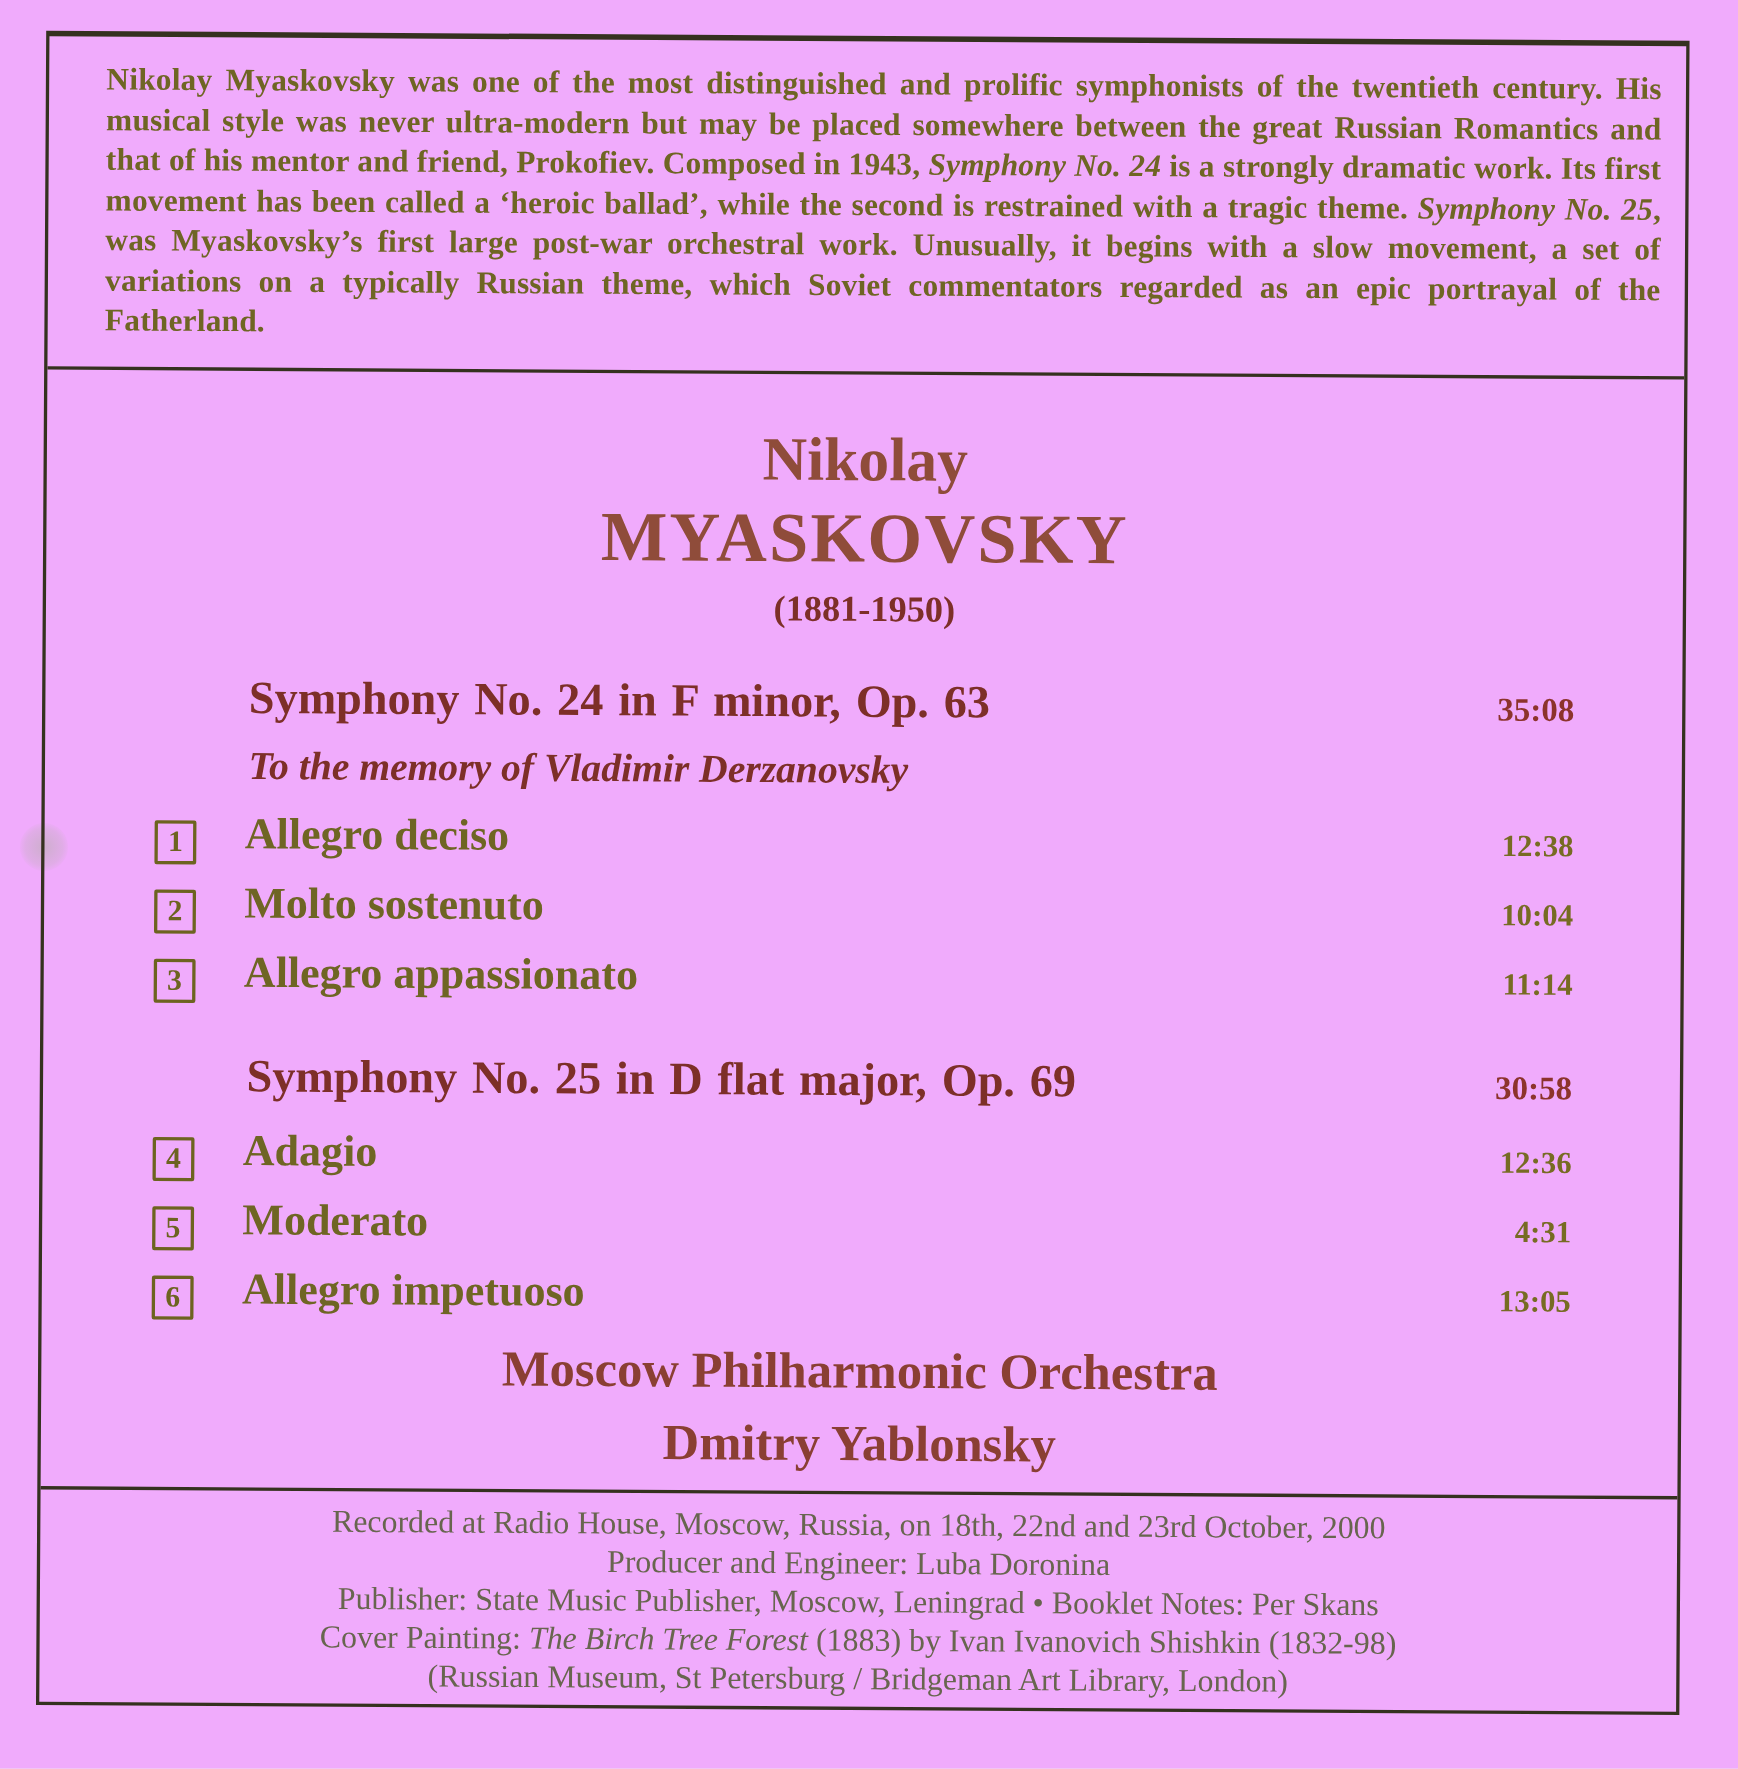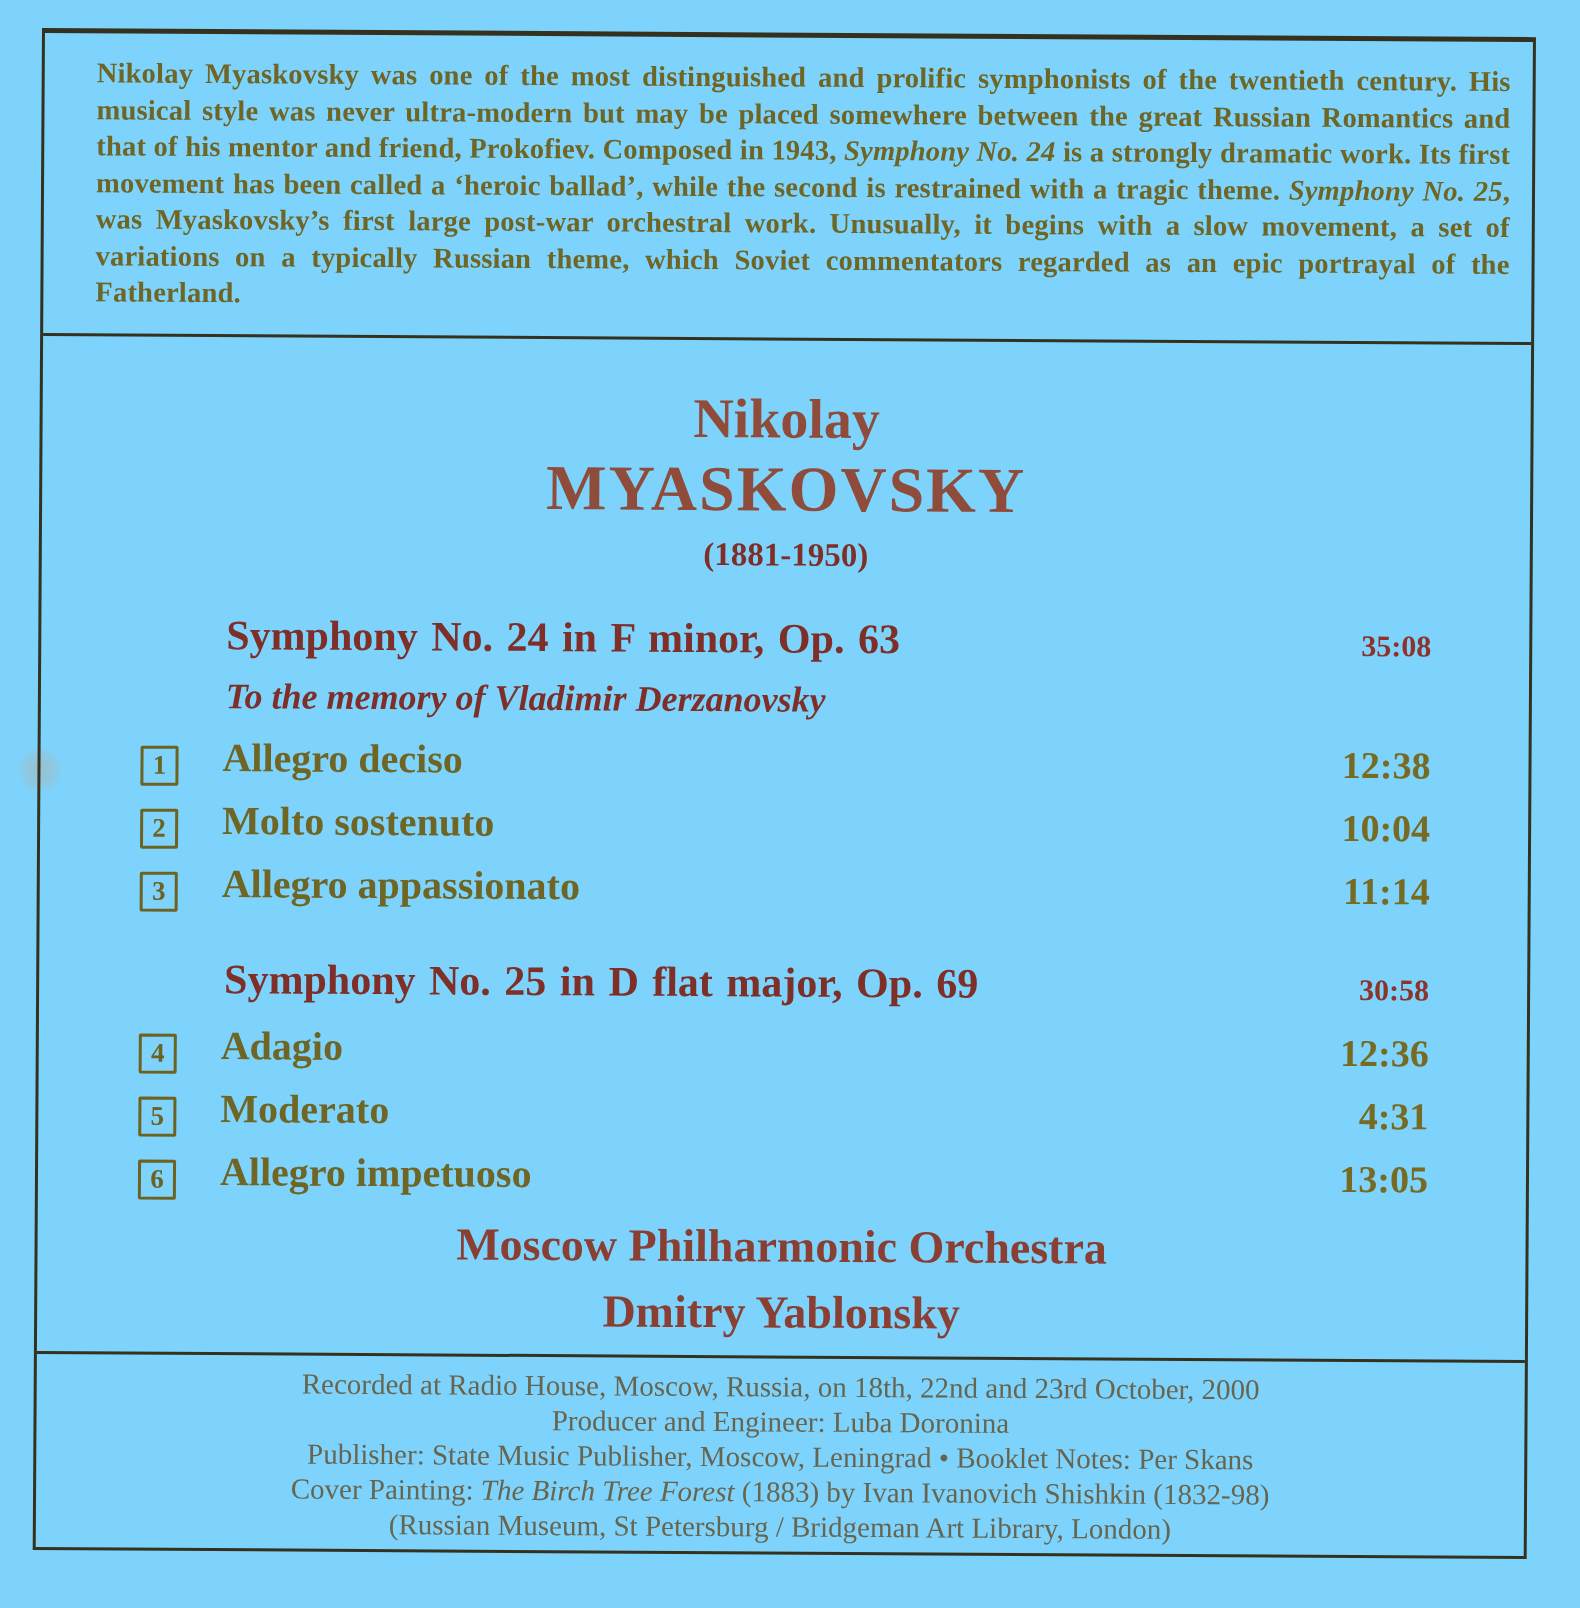--- a/index.html
+++ b/index.html
@@ -4,21 +4,21 @@
 <style>
   html, body {
     margin: 0;
     padding: 0;
     background: #f4f1e6;
   }
   .page {
     position: relative;
     width: 1580px;
     height: 1608px;
-    background: #7dd3fc;
+    background: #f0abfc;
     overflow: hidden;
     font-family: "Liberation Serif", serif;
   }
   .smudge {
     position: absolute;
     left: 18px;
     top: 748px;
     width: 44px;
     height: 44px;
     border-radius: 50%;
@@ -119,21 +119,21 @@
     height: 34px;
     border: 3px solid #6d6320;
     border-radius: 2px;
     margin-right: 44px;
     flex: none;
   }
   .track-number { font-size: 27px; color: #6d6320; }
   .track-title { font-size: 40px; }
   .track-duration {
     margin-left: auto;
-    font-size: 38px;
+    font-size: 28px;
     color: #776b23;
   }
   .performers {
     position: absolute;
     top: 1176px;
     left: 0;
     width: 100%;
     text-align: center;
     font-weight: bold;
     font-size: 46px;

